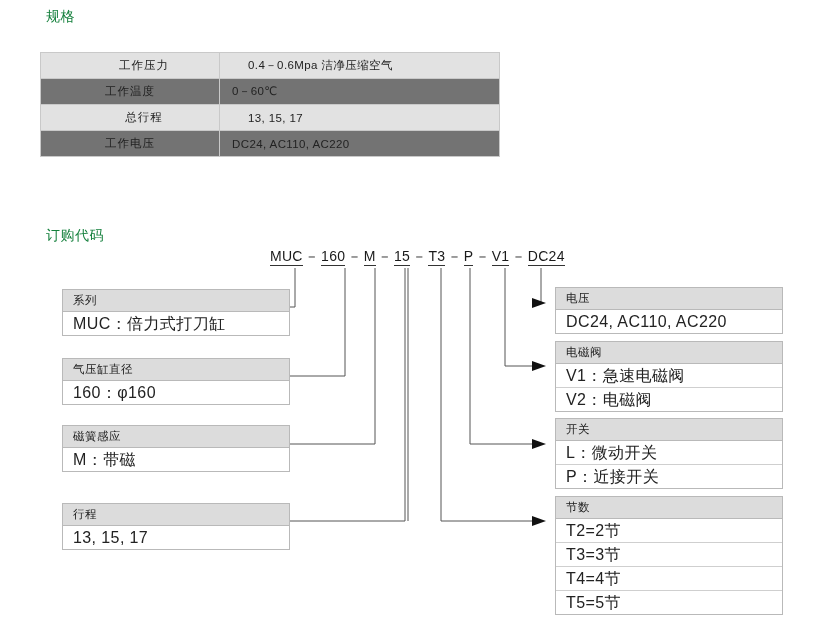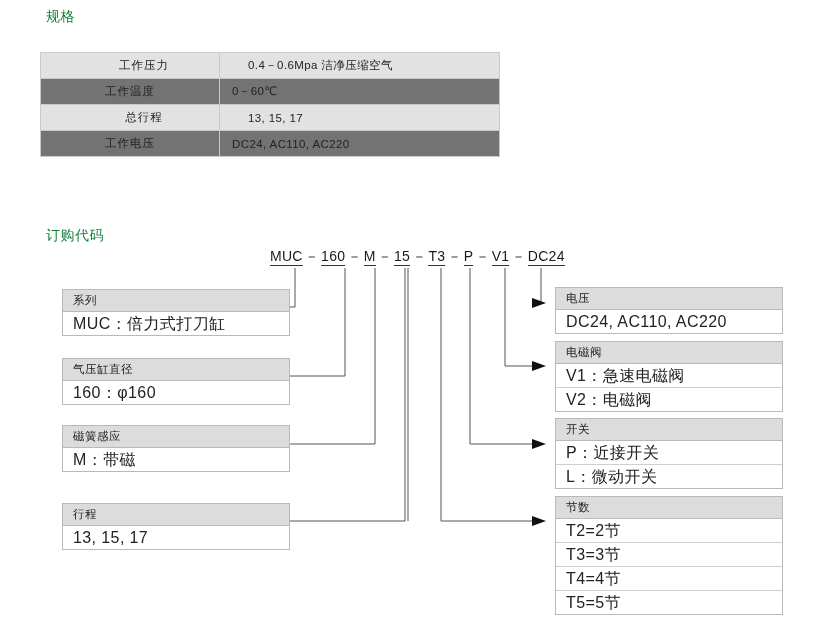--- a/index.html
+++ b/index.html
@@ -232,22 +232,22 @@
 </div>
 
 <div class="info-box right-box" style="top:341px;">
   <div class="bx-head">电磁阀</div>
   <div class="bx-row">V1：急速电磁阀</div>
   <div class="bx-row">V2：电磁阀</div>
 </div>
 
 <div class="info-box right-box" style="top:418px;">
   <div class="bx-head">开关</div>
+  <div class="bx-row">L：微动开关</div>
   <div class="bx-row">P：近接开关</div>
-  <div class="bx-row">L：微动开关</div>
 </div>
 
 <div class="info-box right-box" style="top:496px;">
   <div class="bx-head">节数</div>
   <div class="bx-row">T2=2节</div>
   <div class="bx-row">T3=3节</div>
   <div class="bx-row">T4=4节</div>
   <div class="bx-row">T5=5节</div>
 </div>
 

